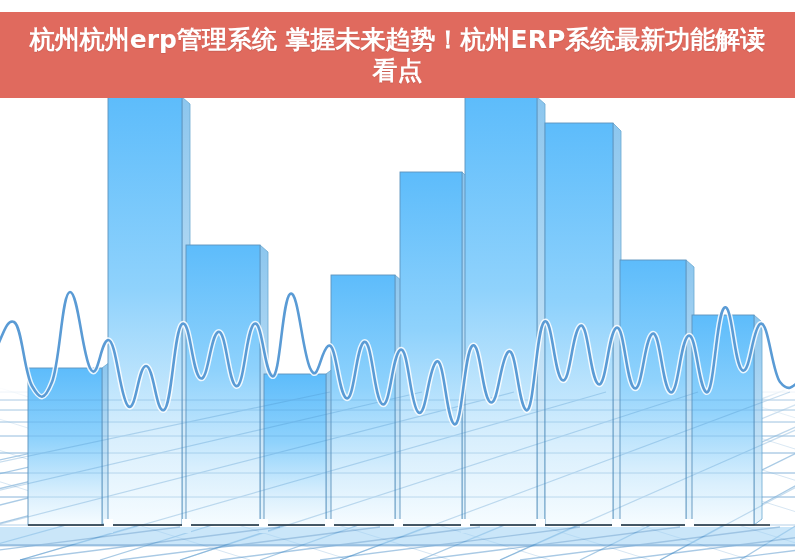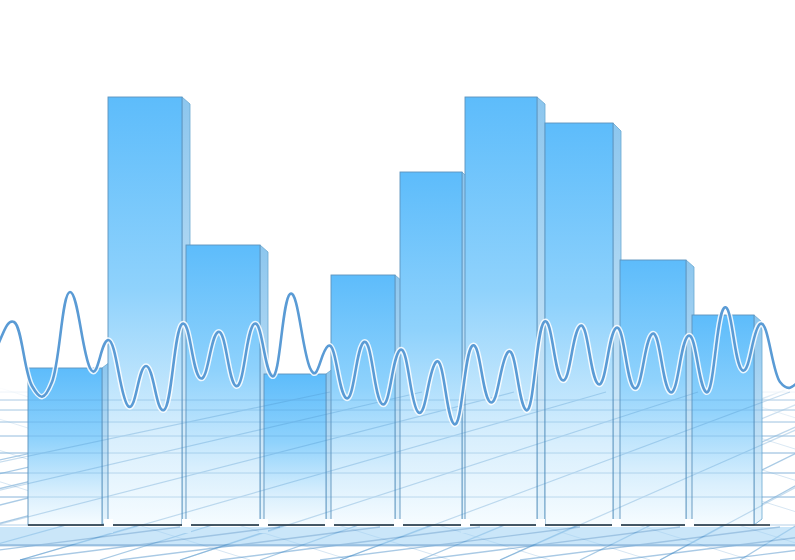--- a/index.html
+++ b/index.html
@@ -248,14 +248,17 @@
                    C 606,390 608,334 616,328 C 624,322 626,382 634,388 C 642,394 644,340 652,334
                    C 660,328 662,386 670,392 C 678,398 680,342 688,336 C 696,330 698,386 706,392
                    C 714,398 716,316 724,308 C 732,300 734,364 742,370 C 750,376 752,330 760,324
                    C 768,318 772,372 780,382 C 788,392 792,388 800,380"></path>
         </g>
 
       </g>
     </svg>
   </div>
 
+  <div id="title-banner">
+    <div id="title-text">杭州杭州erp管理系统 掌握未来趋势！杭州ERP系统最新功能解读看点</div>
+  </div>
 
 </div>
 
 </body></html>

